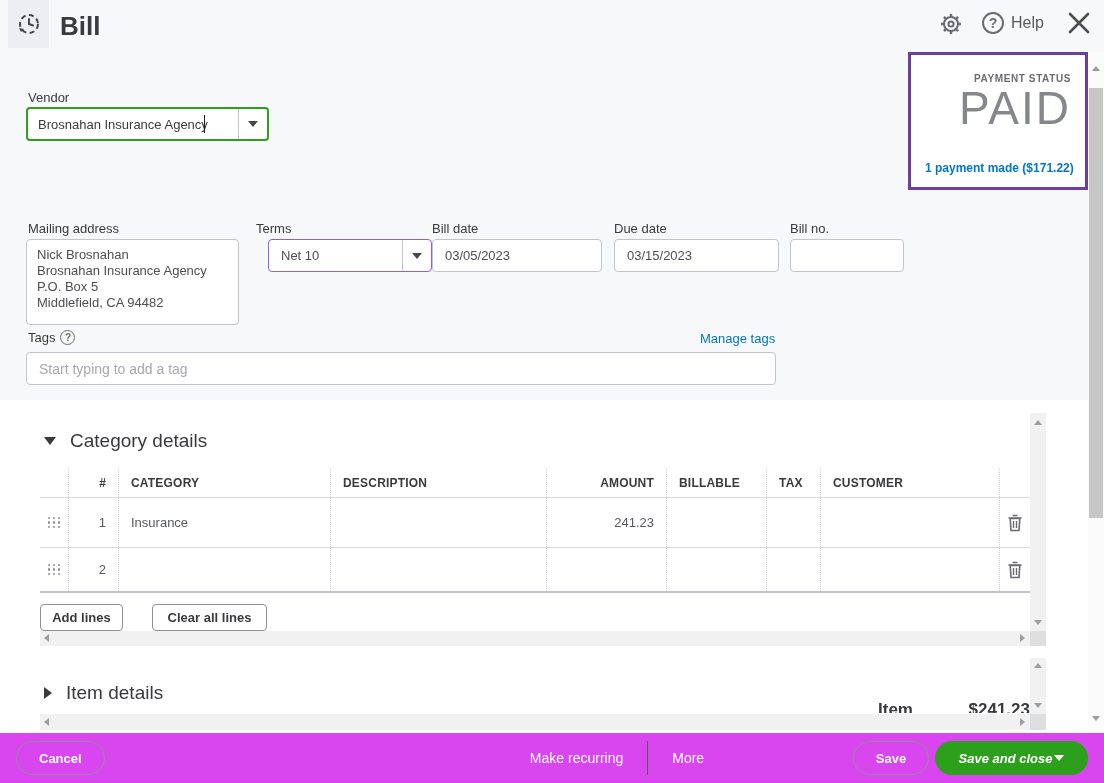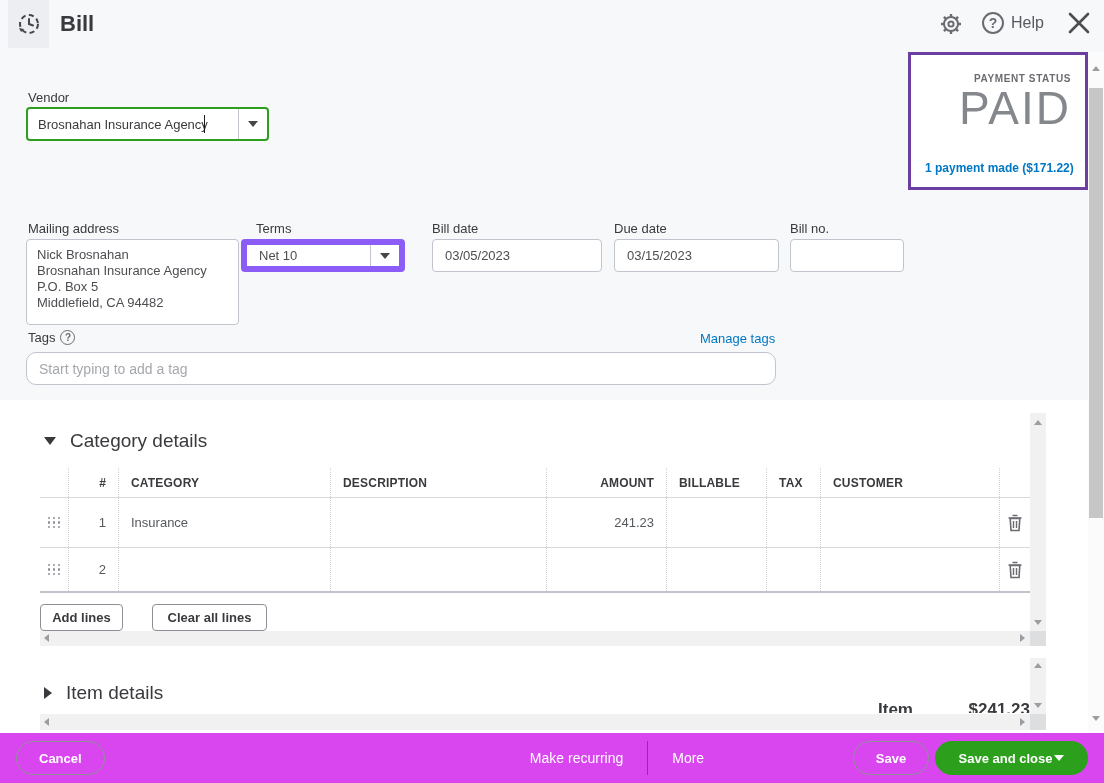--- a/index.html
+++ b/index.html
@@ -6,21 +6,21 @@
   html,body { width:1104px; height:783px; }
   body { font-family:"Liberation Sans","DejaVu Sans",sans-serif; background:#fff; }
   .modal { position:relative; width:1104px; height:783px; background:#fff; overflow:hidden; }
 
   
   .top-region { position:absolute; left:0; top:0; width:1104px; height:400px; background:#f7f8fa; }
 
   
   .hdr-iconbox { position:absolute; left:8px; top:0; width:41px; height:48px; background:#eceef1;
                  display:flex; align-items:center; justify-content:center; }
-  .hdr-title { position:absolute; left:60px; top:11px; font-size:22px; font-weight:bold; color:#393a3d; }
+  .hdr-title { position:absolute; left:60px; top:11px; font-size:26px; font-weight:bold; color:#393a3d; }
   .gear { position:absolute; left:939px; top:12px; width:24px; height:24px; cursor:pointer; }
   .help-wrap { position:absolute; left:982px; top:12px; display:flex; align-items:center; gap:7px; cursor:pointer; }
   .help-circle { width:22px; height:22px; border:2px solid #6b6c72; border-radius:50%;
                  display:flex; align-items:center; justify-content:center;
                  font-size:14px; font-weight:bold; color:#6b6c72; }
   .help-label { font-size:16px; color:#56595e; }
   .close-x { position:absolute; left:1066px; top:10px; width:26px; height:26px; cursor:pointer; }
 
   
   .pay-box { position:absolute; left:908px; top:52px; width:180px; height:138px; background:#fff;
@@ -41,22 +41,22 @@
   .vendor-input { flex:1; height:100%; border:none; outline:none; background:transparent;
                   font-size:13px; color:#393a3d; padding:0 10px; font-family:inherit; }
   .combo-div { width:1px; height:100%; background:#c1c4cc; }
   .combo-arrow-zone { width:28px; height:100%; display:flex; align-items:center; justify-content:center; cursor:pointer; }
   .arr-down { width:0; height:0; border-left:5px solid transparent; border-right:5px solid transparent;
               border-top:6px solid #44474a; }
   .text-cursor { position:absolute; left:204px; top:115px; width:1px; height:18px; background:#1a1a1a; }
 
   .addr-box { left:26px; top:239px; width:213px; height:86px; padding:7px 10px; line-height:16px;
               white-space:pre-line; overflow:hidden; }
-  .terms-combo { position:absolute; left:241px; top:239px; width:164px; height:33px; background:#fff;
-                 border:6px solid #8b5cf6; border-radius:4px; display:flex; align-items:center; }
+  .terms-combo { position:absolute; left:268px; top:239px; width:164px; height:33px; background:#fff;
+                 border:1px solid #8b5cf6; border-radius:4px; display:flex; align-items:center; }
   .terms-value { flex:1; font-size:13px; color:#4c4e52; padding:0 12px; }
 
   
   .tags-row { position:absolute; left:28px; top:330px; width:748px; }
   .tags-label-wrap { display:flex; align-items:center; gap:5px; }
   .q-circle { width:15px; height:15px; border:1px solid #6b6c72; border-radius:50%; font-size:10px;
               color:#6b6c72; display:flex; align-items:center; justify-content:center; font-weight:bold; }
   .manage-tags { position:absolute; left:700px; top:331px; font-size:13px; color:#0077c5; cursor:pointer; }
 
   
@@ -117,21 +117,21 @@
   .cancel-btn { position:absolute; left:16px; top:8px; }
   .footer-center { position:absolute; left:0; top:0; width:100%; height:100%; display:flex;
                    align-items:center; justify-content:center; gap:24px; padding-left:130px; pointer-events:none; }
   .footer-center > * { pointer-events:auto; }
   .f-link { color:#fff; font-size:14px; cursor:pointer; }
   .f-div { width:1px; height:34px; background:#56595e; }
   .save-btn { position:absolute; left:853px; top:8px; width:76px; padding:0; }
   .saveclose-btn { position:absolute; left:935px; top:8px; width:153px; height:34px; border-radius:17px;
                    background:#2ca01c; border:none; color:#fff; font-size:13px; font-weight:bold;
                    font-family:inherit; cursor:pointer; display:flex; align-items:center;
-                   justify-content:center; gap:2px; }
+                   justify-content:center; gap:2px;font-style:italic; }
   .sc-caret { width:0; height:0; border-left:5px solid transparent; border-right:5px solid transparent;
               border-top:6px solid #fff; }
   svg { display:block; }
 </style>
 </head>
 <body>
 
 <div class="modal">
   <div class="top-region"></div>
 
@@ -205,21 +205,21 @@
   <div class="field-label" style="left:790px; top:221px;">Bill no.</div>
   <input class="tbox" style="left: 790px; top: 239px; width: 114px; height: 33px;" value="">
 
   <div class="tags-row">
     <div class="tags-label-wrap">
       <span class="field-label" style="position:static;">Tags</span>
       <span class="q-circle">?</span>
     </div>
   </div>
   <div class="manage-tags">Manage tags</div>
-  <input class="tbox" style="left: 26px; top: 352px; width: 750px; height: 33px; font-size: 14px; border-radius: 10px;" placeholder="Start typing to add a tag">
+  <input class="tbox" style="left: 26px; top: 352px; width: 750px; height: 33px; font-size: 14px;" placeholder="Start typing to add a tag">
 
   <div class="section-title" style="left:44px; top:430px;">
     <span class="tri-down"></span>
     <span>Category details</span>
   </div>
 
   <div class="cat-table">
     <div class="t-row t-head">
       <div class="cell first c-handle"></div>
       <div class="cell c-num">#</div>

